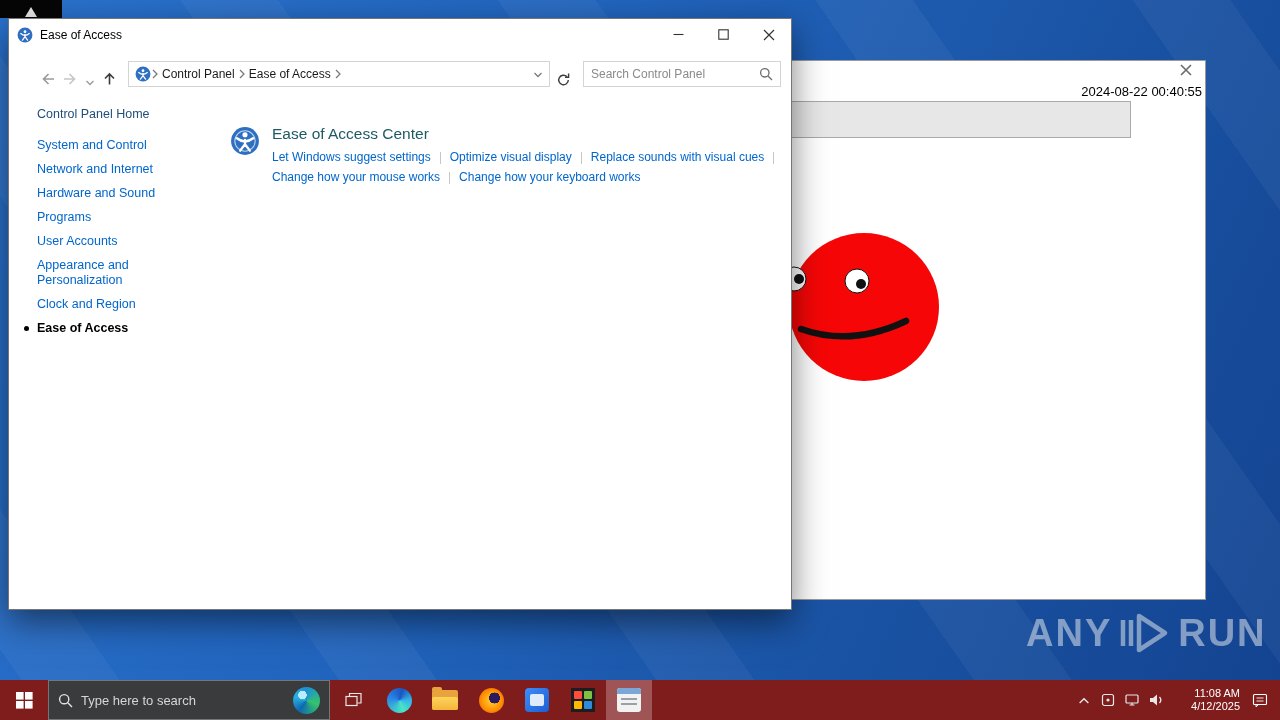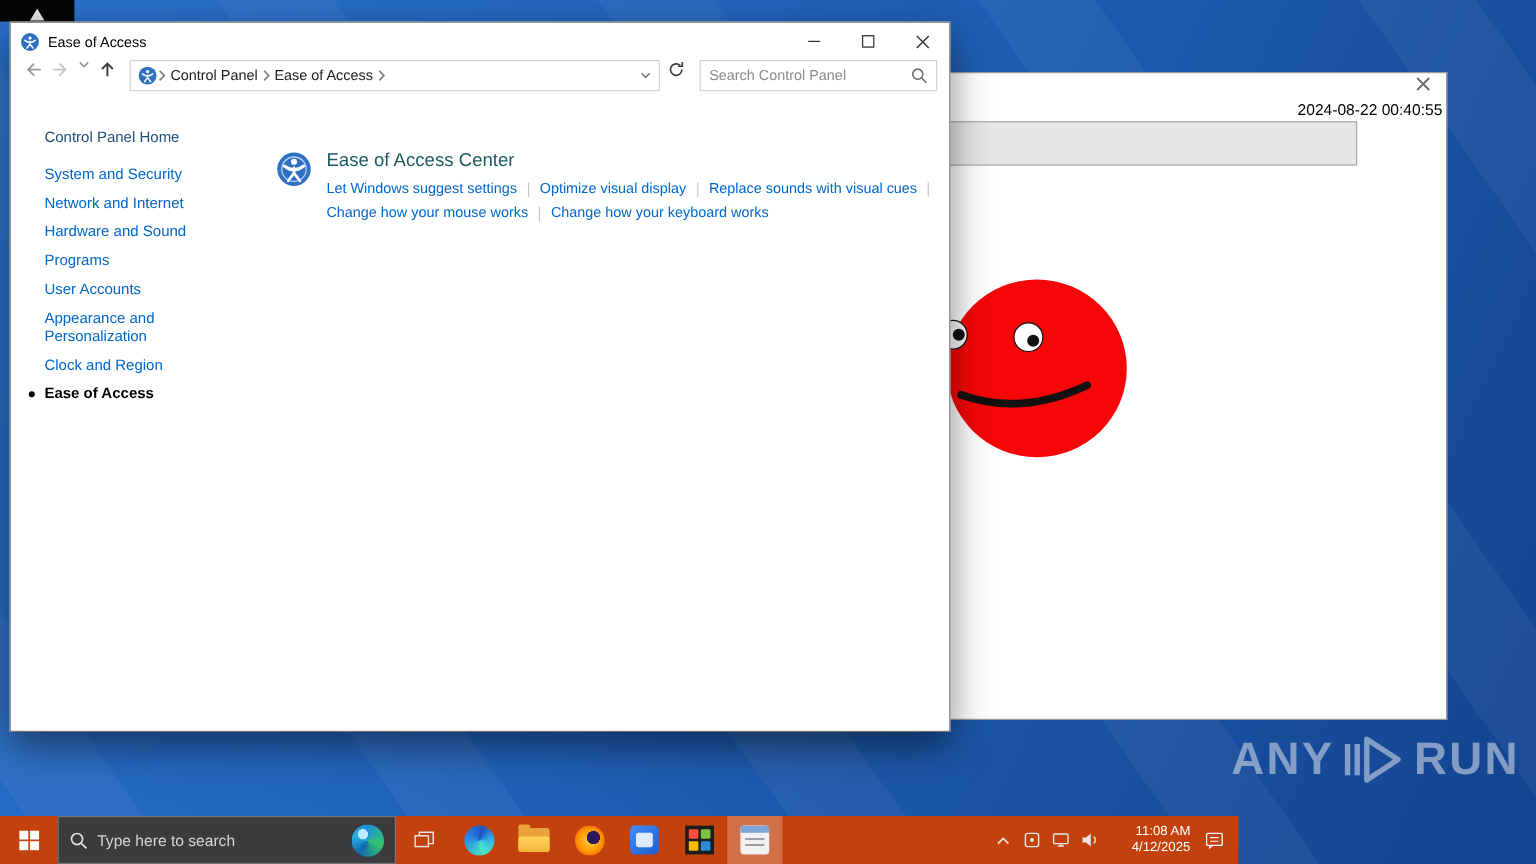--- a/index.html
+++ b/index.html
@@ -24,21 +24,21 @@
   .bg-bar { position:absolute; left:60px; top:40px; width:470px; height:37px; background:#e7e7e7; border:1px solid #a9a9a9; }
   .bg-blob { position:absolute; left:180px; top:168px; }
 
   
   .cp-window { position:absolute; left:8px; top:18px; width:784px; height:592px; background:#fff; border:1px solid #767676; box-shadow:0 12px 32px rgba(0,0,0,0.5); z-index:10; }
   .cp-titlebar { height:31px; display:flex; align-items:center; padding-left:8px; }
   .cp-title { font-size:12px; color:#000; margin-left:7px; }
   .cp-controls { margin-left:auto; display:flex; height:100%; }
   .cp-ctrl { width:45px; height:100%; display:flex; align-items:center; justify-content:center; }
 
-  .cp-navbar { height:37px; display:flex; align-items:flex-start; padding:0 10px; }
+  .cp-navbar { height:37px; display:flex; align-items:flex-end; padding:0 10px;margin-left:20px; }
   .navbtn { display:flex; align-items:center; justify-content:center; margin-right:6px; }
   .addr { flex:1; height:26px; border:1px solid #d4d4d4; display:flex; align-items:center; padding:0 6px; margin:0 6px 0 4px; }
   .crumb { font-size:12px; color:#1a1a1a; margin:0 3px; white-space:nowrap; }
   .addr-dd { margin-left:auto; }
   .cp-search { width:198px; height:26px; border:1px solid #d4d4d4; display:flex; align-items:center; padding:0 7px; margin-left:6px; }
   .cp-search input { flex:1; border:none; outline:none; font-size:12px; color:#444; font-family:"Liberation Sans",sans-serif; background:transparent; }
   .cp-search input::placeholder { color:#8a8a8a; }
   .tb-search input::placeholder { color:#d6d6d6; }
 
   .cp-body { position:absolute; top:68px; left:0; right:0; bottom:0; display:flex; }
@@ -50,21 +50,21 @@
 
   .cp-content { flex:1; padding:18px 0 0 16px; }
   .section { display:flex; margin-bottom:15px;margin-top:20px; }
   .sec-icon { width:30px; margin-right:12px; margin-top:1px; flex:0 0 30px; }
   .sec-title { font-size:15.5px; color:#1d5a63; margin-bottom:7px; cursor:pointer; }
   .link-row { font-size:12px; display:flex; align-items:flex-end; margin-bottom:6px; }
   .cp-link { color:#0066cc; cursor:pointer; white-space:nowrap; }
   .sep { width:1px; height:12px; background:#c6c6c6; margin:0 9px; }
 
   
-  .taskbar { position:absolute; left:0; bottom:0; width:1032px; height:40px; background:#c2410c; z-index:50; display:flex; }
+  .taskbar { position:absolute; left:0; bottom:0; width:1280px; height:40px; background:#7f1d1d; z-index:50; display:flex; }
   .tb-start { width:48px; height:40px; }
   .tb-search { width:282px; height:40px; background:#3a3b3d; border:1px solid #767676; display:flex; align-items:center; padding:0 9px; }
   .tb-search input { flex:1; min-width:0; border:none; outline:none; background:transparent; font-size:13px; color:#e3e3e3; font-family:"Liberation Sans",sans-serif; margin-left:8px; }
   .tb-search-img { width:27px; height:27px; border-radius:50%; margin-left:4px; flex:0 0 27px;
        background: radial-gradient(circle at 35% 30%, #b9ecff 0 16%, rgba(0,0,0,0) 17%),
                    conic-gradient(#1c8fd6, #35c46a 30%, #0f67b0 60%, #2ab0e0 80%, #1c8fd6); }
   .tb-slot { width:46px; height:40px; }
   .tb-slot.active { background:rgba(255,255,255,0.25); }
 
   .icon-edge { width:25px; height:25px; border-radius:50%;
@@ -218,21 +218,21 @@
       <svg width="14" height="14" viewBox="0 0 14 14">
         <circle cx="5.8" cy="5.8" r="4.2" stroke="#6b6b6b" stroke-width="1.3" fill="none"></circle>
         <path d="M9 9 L13 13" stroke="#6b6b6b" stroke-width="1.3"></path>
       </svg>
     </div>
   </div>
 
   <div class="cp-body">
     <div class="cp-sidebar">
       <div class="side-home">Control Panel Home</div>
-      <div class="side-item">System and Security</div>
+      <div class="side-item">System and Control</div>
       <div class="side-item">Network and Internet</div>
       <div class="side-item">Hardware and Sound</div>
       <div class="side-item">Programs</div>
       <div class="side-item">User Accounts</div>
       <div class="side-item">Appearance and Personalization</div>
       <div class="side-item">Clock and Region</div>
       <div class="side-item active">
         <span class="dot"></span>
         <span>Ease of Access</span>
       </div>

